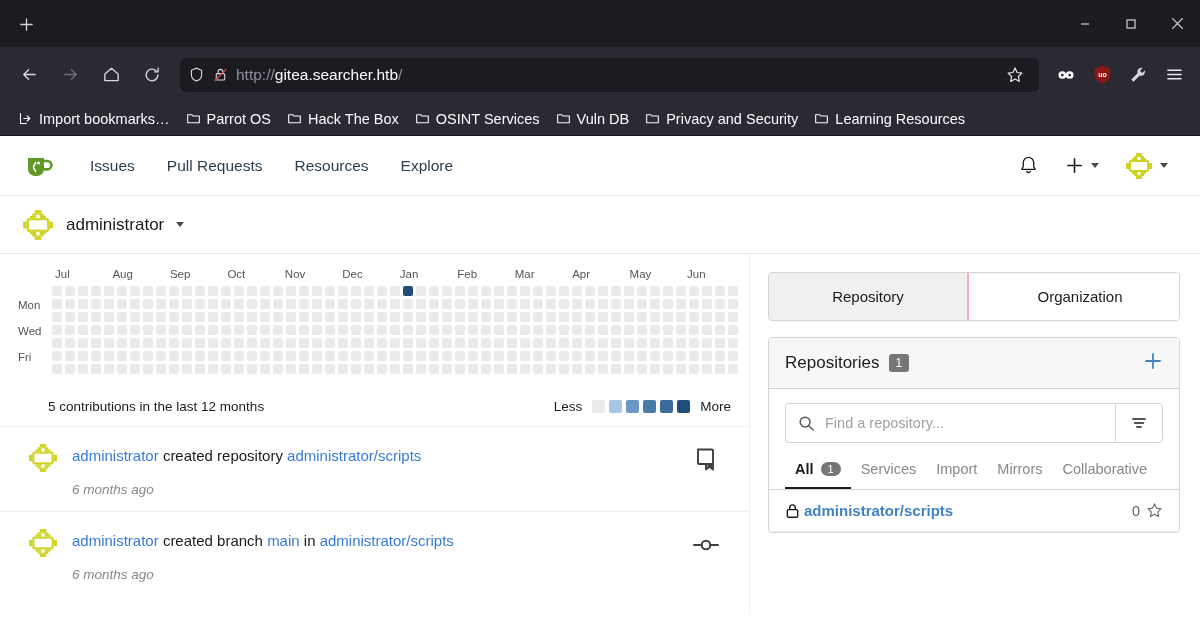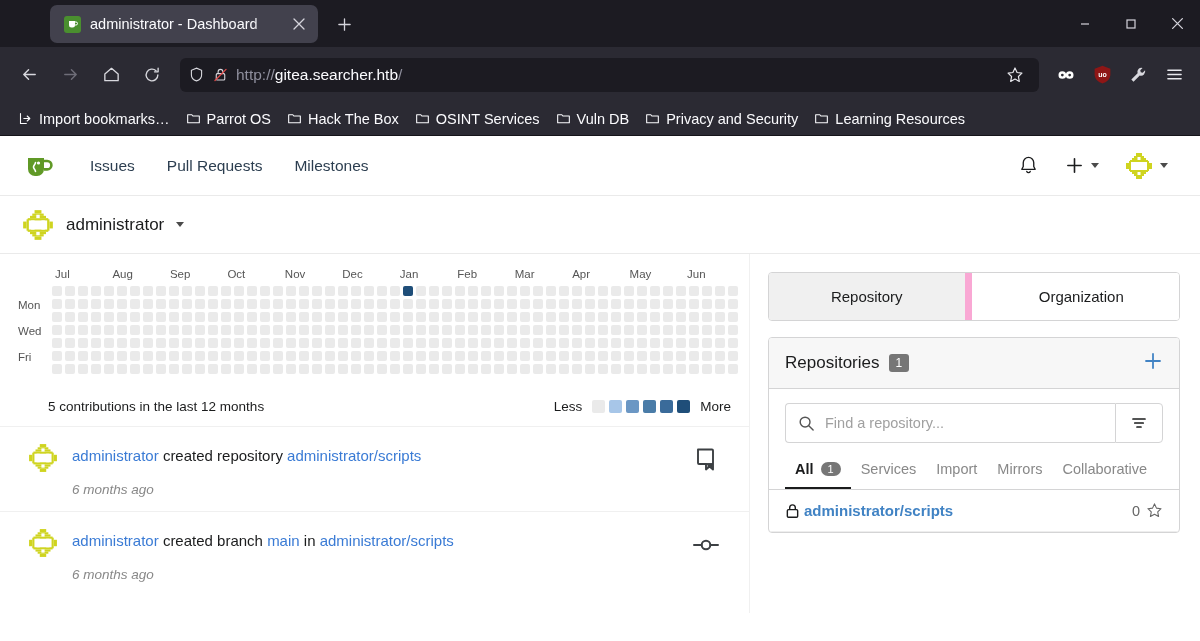--- a/index.html
+++ b/index.html
@@ -163,21 +163,21 @@
   .act-time { font-size: 13.5px; color: #888; font-style: italic; margin-top: 16px; }
   .act-icon { color: #3c4043; padding-top: 4px; padding-right: 12px; }
 
   
   .tabs2 { display: flex; border: 1px solid #d4d4d5; border-radius: 4px; overflow: hidden; }
   .tab2 {
     flex: 1; text-align: center; padding: 15px 0; font-size: 15px;
     color: #1b1c1d; background: #fff;
   }
   .tab2.active { background: #f0f0f0; }
-  .tab2 + .tab2 { border-left: 7px solid #f9a8d4; padding-left: 12px; }
+  .tab2 + .tab2 { border-left: 2px solid #f9a8d4; padding-left: 12px; }
 
   .panel {
     margin-top: 16px; border: 1px solid #d4d4d5; border-radius: 4px;
     background: #fff; overflow: hidden;
   }
   .panel-head {
     background: #f7f7f7; padding: 13px 16px; display: flex;
     align-items: center; border-bottom: 1px solid #d4d4d5;
   }
   .panel-title { font-size: 17px; color: #1b1c1d; }
@@ -224,34 +224,20 @@
   }
   .repo-name { color: #4183c4; font-size: 15px; font-weight: bold; }
   .repo-stars { margin-left: auto; display: flex; align-items: center; gap: 6px; color: #666; font-size: 14.5px; }
 </style>
 </head>
 <body>
 
 <div class="browser">
 
   <div class="tabstrip">
-    <div class="tab">
-      <span class="tab-favicon">
-        <svg width="12" height="12" viewBox="0 0 24 24">
-            <path d="M4 6h12v8a5 5 0 0 1-5 5H9a5 5 0 0 1-5-5V6z" fill="#fff"></path>
-            <path d="M16 8h2a3 3 0 0 1 0 6h-2" stroke="#fff" stroke-width="2" fill="none"></path>
-          </svg>
-      </span>
-      <span class="tab-title">administrator - Dashboard</span>
-      <span class="tab-close">
-        <svg width="12" height="12" viewBox="0 0 12 12">
-            <path d="M1 1 L11 11 M11 1 L1 11" stroke="#d5d4dc" stroke-width="1.3" stroke-linecap="round"></path>
-          </svg>
-      </span>
-    </div>
     <div class="newtab">
       <svg width="15" height="15" viewBox="0 0 16 16">
           <path d="M8 2v12M2 8h12" stroke="#d5d4dc" stroke-width="1.4" stroke-linecap="round"></path>
         </svg>
     </div>
     <div class="winctrls">
       <div class="winbtn">
         <svg width="12" height="12" viewBox="0 0 12 12">
             <path d="M2 6h8" stroke="#d5d4dc" stroke-width="1.2"></path>
           </svg>
@@ -394,21 +380,22 @@
         <svg width="34" height="34" viewBox="0 0 34 34">
           <path d="M6 9h16v11a7 7 0 0 1-7 7h-2a7 7 0 0 1-7-7z" fill="#609926"></path>
           <path d="M22 12h3.2a4.2 4.2 0 0 1 0 8.4H22" stroke="#609926" stroke-width="2.6" fill="none"></path>
           <path d="M13.5 13.5c0 2-2 2.5-2 4.5s2 2.5 2 4.5" stroke="#fff" stroke-width="1.6" fill="none" stroke-linecap="round"></path>
           <circle cx="16.5" cy="14" r="1.6" fill="#fff"></circle>
         </svg>
       </span>
       <nav class="gt-nav">
         <a href="#">Issues</a>
         <a href="#">Pull Requests</a>
-        <a href="#">Milestones</a>
+        <a href="#">Resources</a>
+        <a href="#">Explore</a>
       </nav>
       <div class="gt-right">
         <div class="gt-icbtn">
           <svg width="21" height="21" viewBox="0 0 22 22">
               <path d="M11 2.5a5.5 5.5 0 0 0-5.5 5.5v4L4 15h14l-1.5-3V8A5.5 5.5 0 0 0 11 2.5z" stroke="#1b1c1d" stroke-width="1.4" fill="none" stroke-linejoin="round"></path>
               <path d="M9.2 17.2a1.9 1.9 0 0 0 3.6 0" stroke="#1b1c1d" stroke-width="1.4" fill="none" stroke-linecap="round"></path>
             </svg>
         </div>
         <div class="gt-icbtn">
           <svg width="19" height="19" viewBox="0 0 20 20">

